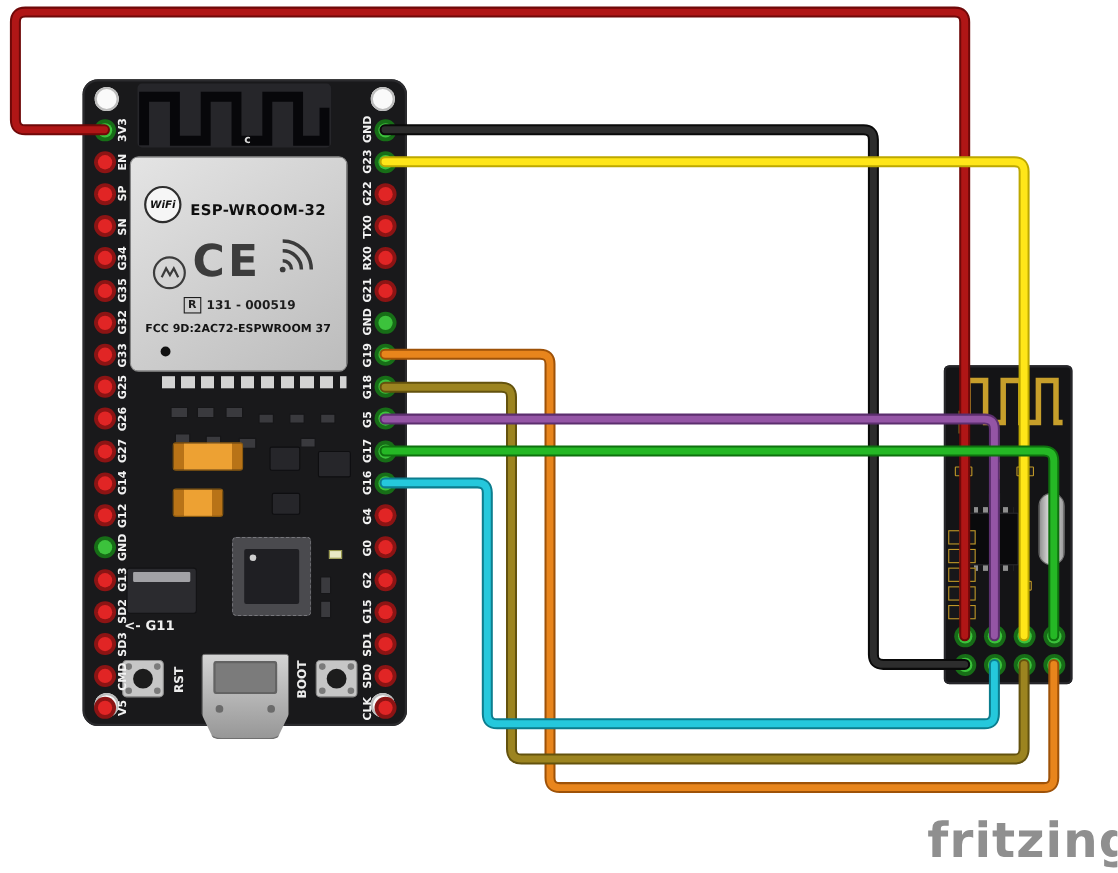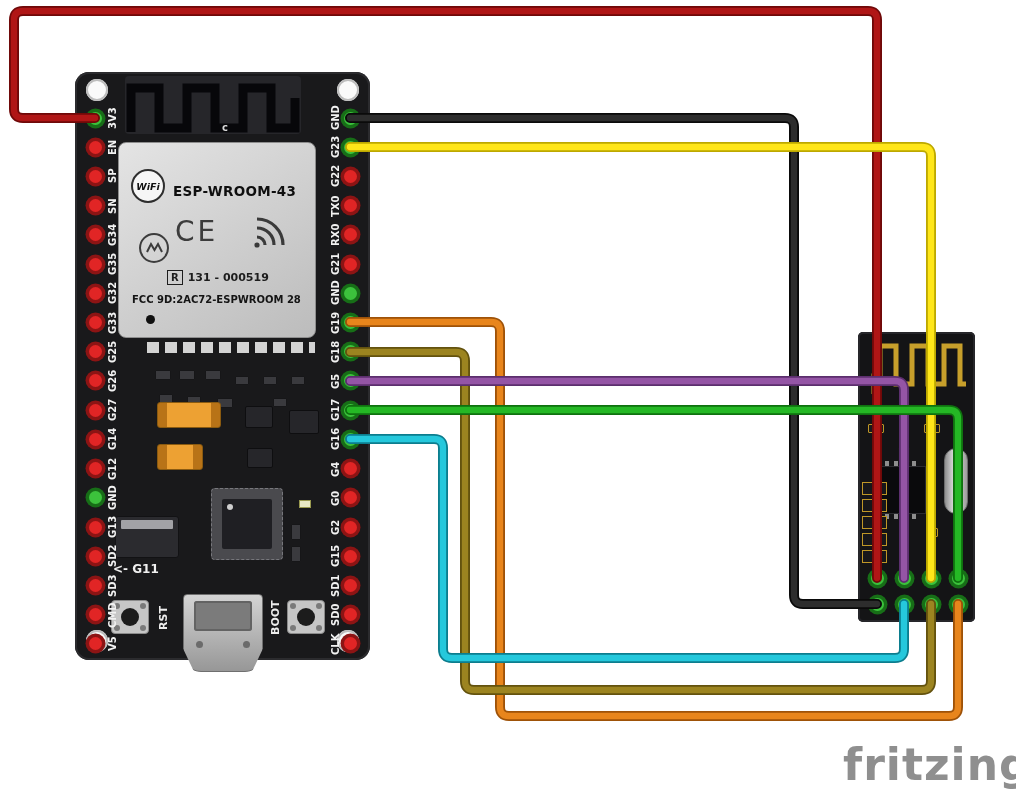--- a/index.html
+++ b/index.html
@@ -19,21 +19,21 @@
   .antenna{position:absolute;left:50px;top:4px;width:176px;height:58px;background:#26262a;border-radius:4px}
   .ant-c{position:absolute;left:147px;top:50px;color:#d8d8d8;font-size:10px;font-weight:bold}
 
   #shield{position:absolute;left:43px;top:70px;width:198px;height:196px;border-radius:8px;border:1px solid #8e8e8e;
           background:linear-gradient(145deg,#e4e4e4,#bcbcbc)}
   .wifi-logo{position:absolute;left:12px;top:26px;width:34px;height:34px;border-radius:50%;background:#f6f6f6;border:2px solid #2e2e2e;
              display:flex;align-items:center;justify-content:center;font-size:9.5px;font-weight:bold;font-style:italic;color:#111}
   .model{position:absolute;left:54px;top:40px;font-size:13.5px;font-weight:bold;color:#0f0f0f;letter-spacing:.3px}
   .certcircle{position:absolute;left:20px;top:90px;width:30px;height:30px;border:2.5px solid #3c3c3c;border-radius:50%;
               display:flex;align-items:center;justify-content:center}
-  .cemark{position:absolute;left:56px;top:72px;font-size:28px;font-weight:normal;color:#3c3c3c;letter-spacing:3px}
+  .cemark{position:absolute;left:56px;top:72px;font-size:40px;font-weight:bold;color:#3c3c3c;letter-spacing:3px}
   .waves{position:absolute;left:130px;top:70px}
   .regline{position:absolute;left:48px;top:127px;display:flex;align-items:center;gap:5px;font-size:11px;font-weight:bold;color:#1d1d1d}
   .rbox{border:1.5px solid #1d1d1d;padding:0 3px;font-size:10px;line-height:13px}
   .fccline{position:absolute;left:13px;top:151px;font-size:10px;font-weight:bold;color:#141414;white-space:nowrap}
   .shield-dot{position:absolute;left:27px;top:172px;width:9px;height:9px;background:#101010;border-radius:50%}
 
   .castel{position:absolute;left:72px;top:270px;width:168px;height:11px;
           background:repeating-linear-gradient(90deg,#d3d3d3 0 12px,transparent 12px 18px)}
   .smd{position:absolute;background:#3a3a3e;border:1px solid #161618;border-radius:1px}
   .cap{position:absolute;border-radius:3px;border:1px solid #8a5a10;
@@ -85,36 +85,36 @@
       <svg width="176" height="58" viewBox="0 0 176 58">
         <path d="M6,56 V12 H34 V52 H62 V12 H90 V52 H118 V12 H146 V52 H170 V22" fill="none" stroke="#07070a" stroke-width="9"></path>
       </svg>
     </div>
     <span class="ant-c">c</span>
 
     <div id="shield">
       <div class="wifi-logo">
         <span>WiFi</span>
       </div>
-      <div class="model">ESP-WROOM-43</div>
+      <div class="model">ESP-WROOM-32</div>
       <div class="certcircle">
         <svg width="25" height="25" viewBox="0 0 25 25">
             <polyline points="5,16 9,8 12.5,14 16,8 20,16" fill="none" stroke="#3c3c3c" stroke-width="2"></polyline>
           </svg>
       </div>
       <div class="cemark">CE</div>
       <svg class="waves" width="40" height="40" viewBox="0 0 40 40">
         <path d="M8,24 A8,8 0 0 1 16,32 M8,15 A17,17 0 0 1 25,32 M8,6 A26,26 0 0 1 34,32" fill="none" stroke="#3a3a3a" stroke-width="3.2"></path>
         <circle cx="8" cy="32" r="2.6" fill="#3a3a3a"></circle>
       </svg>
       <div class="regline">
         <span class="rbox">R</span>
         <span>131 - 000519</span>
       </div>
-      <div class="fccline">FCC 9D:2AC72-ESPWROOM 28</div>
+      <div class="fccline">FCC 9D:2AC72-ESPWROOM 37</div>
       <div class="shield-dot"></div>
     </div>
 
     <div class="castel"></div>
 
     <div class="smd" style="left:80px;top:298px;width:16px;height:10px"></div>
     <div class="smd" style="left:104px;top:298px;width:16px;height:10px"></div>
     <div class="smd" style="left:130px;top:298px;width:16px;height:10px"></div>
     <div class="smd" style="left:160px;top:304px;width:14px;height:9px"></div>
     <div class="smd" style="left:188px;top:304px;width:14px;height:9px"></div>

